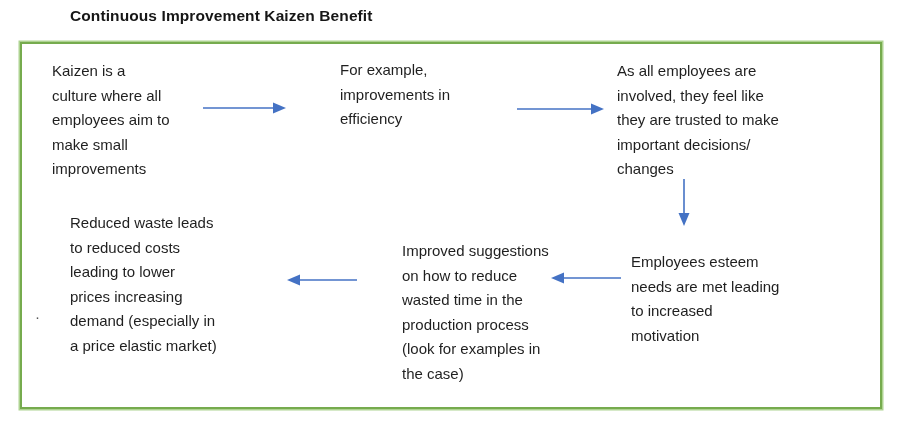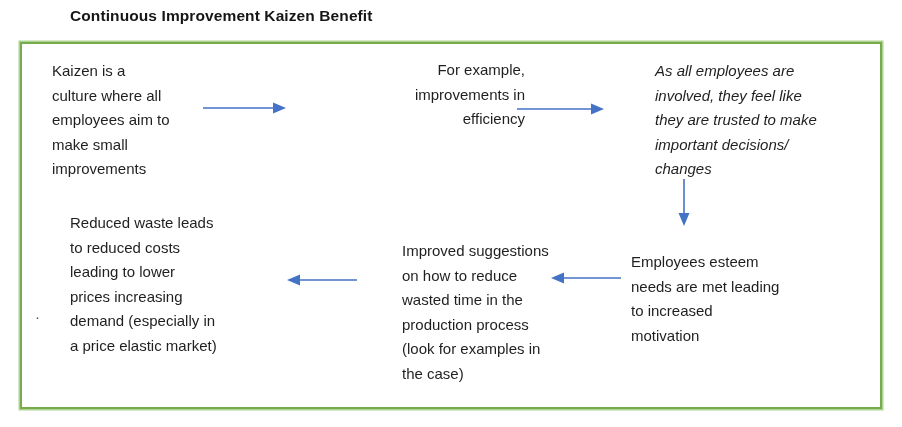--- a/index.html
+++ b/index.html
@@ -28,22 +28,22 @@
     box-shadow: 0 0 0 1.5px #aed391;
   }
   .node {
     position: absolute;
     font-size: 15px;
     line-height: 24.5px;
     white-space: pre-line;
     color: #1f1f1f;
   }
   .node-1 { left: 52px;  top: 59px;  width: 175px; }
-  .node-2 { left: 340px; top: 58px;  width: 185px; text-align: right; }
-  .node-3 { left: 655px; top: 59px;  width: 210px; font-style: italic; }
+  .node-2 { left: 340px; top: 58px;  width: 185px; }
+  .node-3 { left: 617px; top: 59px;  width: 210px; }
   .node-4 { left: 631px; top: 250px; width: 200px; }
   .node-5 { left: 372px; top: 239px; width: 200px; margin-left: 30px; }
   .node-6 { left: 70px;  top: 211px; width: 210px; }
   .bullet-dot {
     position: absolute;
     left: 35px; top: 308px;
     font-size: 15px;
     color: #555555;
   }
   .arrow { position: absolute; }

